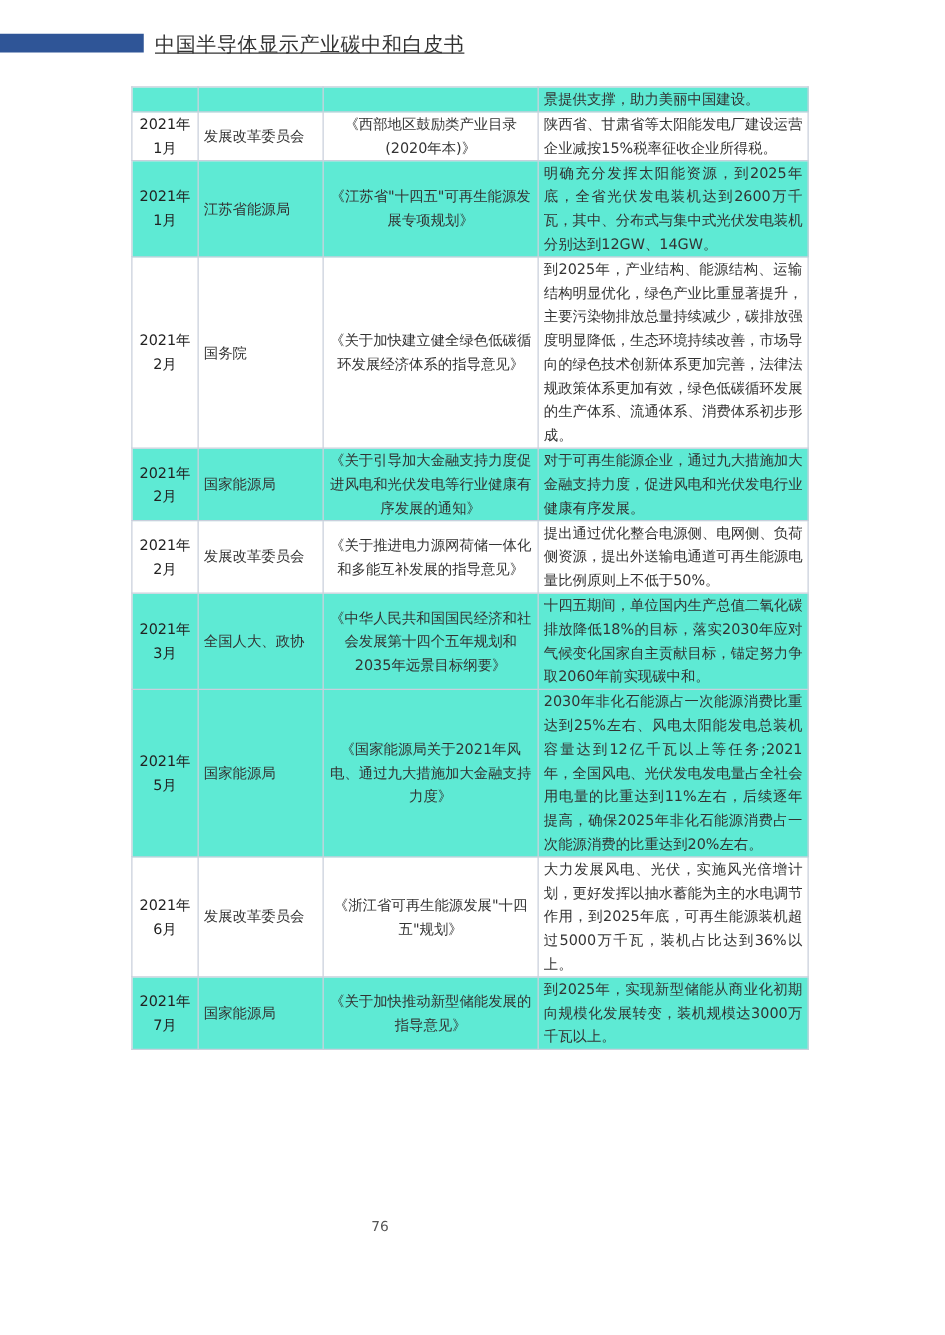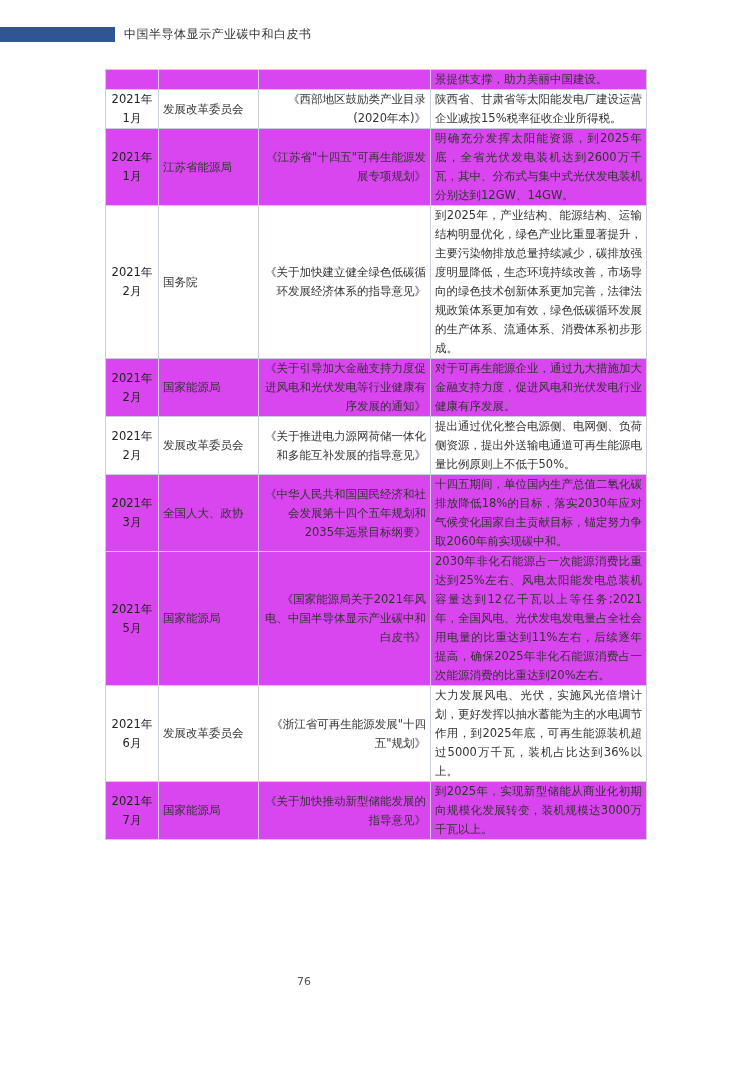--- a/index.html
+++ b/index.html
@@ -1,25 +1,25 @@
 <!DOCTYPE html>
 <html><head>
 <meta charset="utf-8">
 <style>
   html, body { margin:0; padding:0; }
   body { width:756px; height:1068px; background:#ffffff; position:relative; font-family:"DejaVu Sans", sans-serif; color:#333; overflow:hidden; }
   .header-bar { position:absolute; left:0; top:27px; width:115px; height:15px; background:#2f5597; }
-  .header-title { position:absolute; left:124px; top:26px; font-size:12px; color:#333; letter-spacing:0.5px; }
+  .header-title { position:absolute; left:124px; top:26px; font-size:16px; color:#333; letter-spacing:0.5px;text-decoration:underline; }
   .tbl { position:absolute; left:105px; top:69px; width:541px; border-collapse:collapse; table-layout:fixed; font-size:11.5px; line-height:19px; }
   .tbl td { border:1px solid #c9cfdc; padding:0 4px; vertical-align:middle; color:#333; }
-  .tbl tr.shade td { background:#d946ef; }
+  .tbl tr.shade td { background:#5eead4; }
   .tbl tr.white td { background:#ffffff; }
   .tbl td.date { text-align:center; font-weight:normal; color:#222; }
   .tbl td.org { text-align:left; }
-  .tbl td.doc { text-align:right; }
+  .tbl td.doc { text-align:center; }
   .tbl td.desc { text-align:justify; }
   .page-num { position:absolute; left:0; width:608px; top:975px; text-align:center; font-size:11px; color:#555; }
 </style>
 </head>
 <body>
 
 <div class="header-bar"></div>
 <div class="header-title">中国半导体显示产业碳中和白皮书</div>
 
 <table class="tbl">
@@ -68,21 +68,21 @@
       </tr>
       <tr class="shade">
         <td class="date">2021年3月</td>
         <td class="org">全国人大、政协</td>
         <td class="doc">《中华人民共和国国民经济和社会发展第十四个五年规划和2035年远景目标纲要》</td>
         <td class="desc">十四五期间，单位国内生产总值二氧化碳排放降低18%的目标，落实2030年应对气候变化国家自主贡献目标，锚定努力争取2060年前实现碳中和。</td>
       </tr>
       <tr class="shade">
         <td class="date">2021年5月</td>
         <td class="org">国家能源局</td>
-        <td class="doc">《国家能源局关于2021年风电、中国半导体显示产业碳中和白皮书》</td>
+        <td class="doc">《国家能源局关于2021年风电、通过九大措施加大金融支持力度》</td>
         <td class="desc">2030年非化石能源占一次能源消费比重达到25%左右、风电太阳能发电总装机容量达到12亿千瓦以上等任务;2021年，全国风电、光伏发电发电量占全社会用电量的比重达到11%左右，后续逐年提高，确保2025年非化石能源消费占一次能源消费的比重达到20%左右。</td>
       </tr>
       <tr class="white">
         <td class="date">2021年6月</td>
         <td class="org">发展改革委员会</td>
         <td class="doc">《浙江省可再生能源发展"十四五"规划》</td>
         <td class="desc">大力发展风电、光伏，实施风光倍增计划，更好发挥以抽水蓄能为主的水电调节作用，到2025年底，可再生能源装机超过5000万千瓦，装机占比达到36%以上。</td>
       </tr>
       <tr class="shade">
         <td class="date">2021年7月</td>

